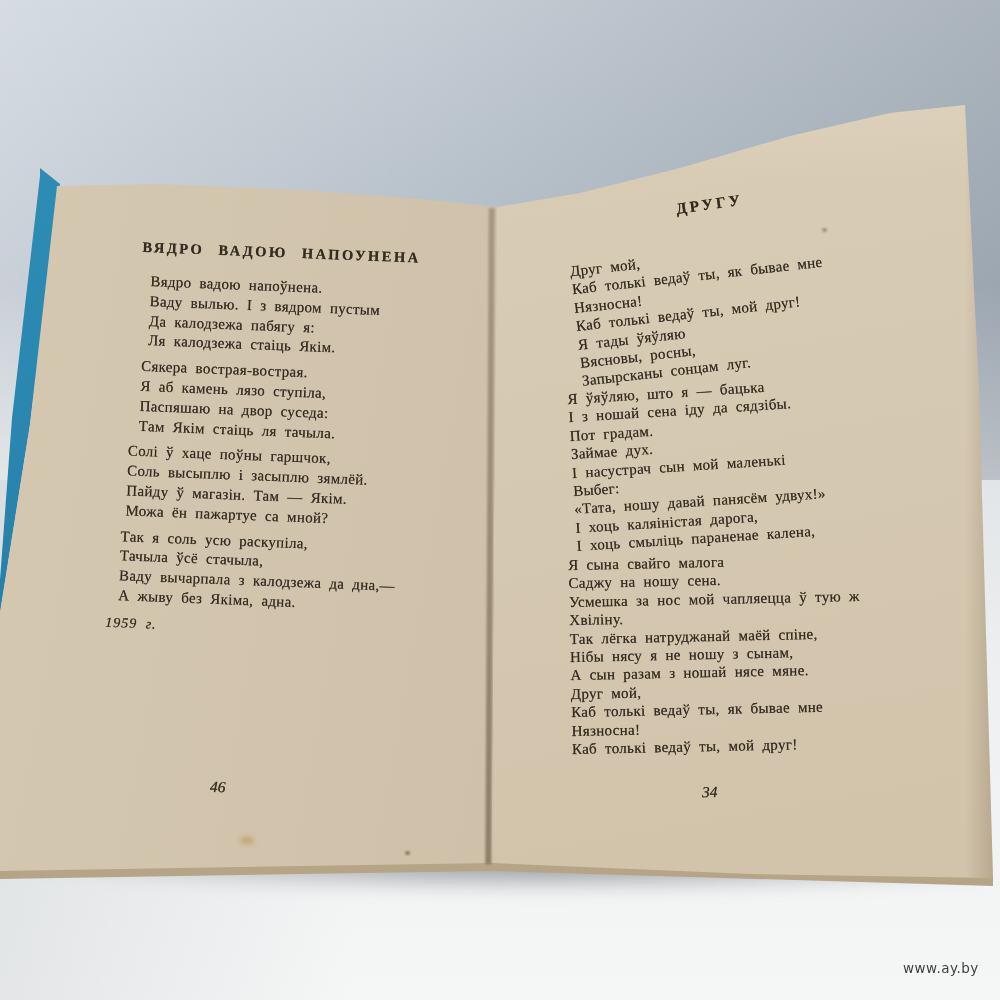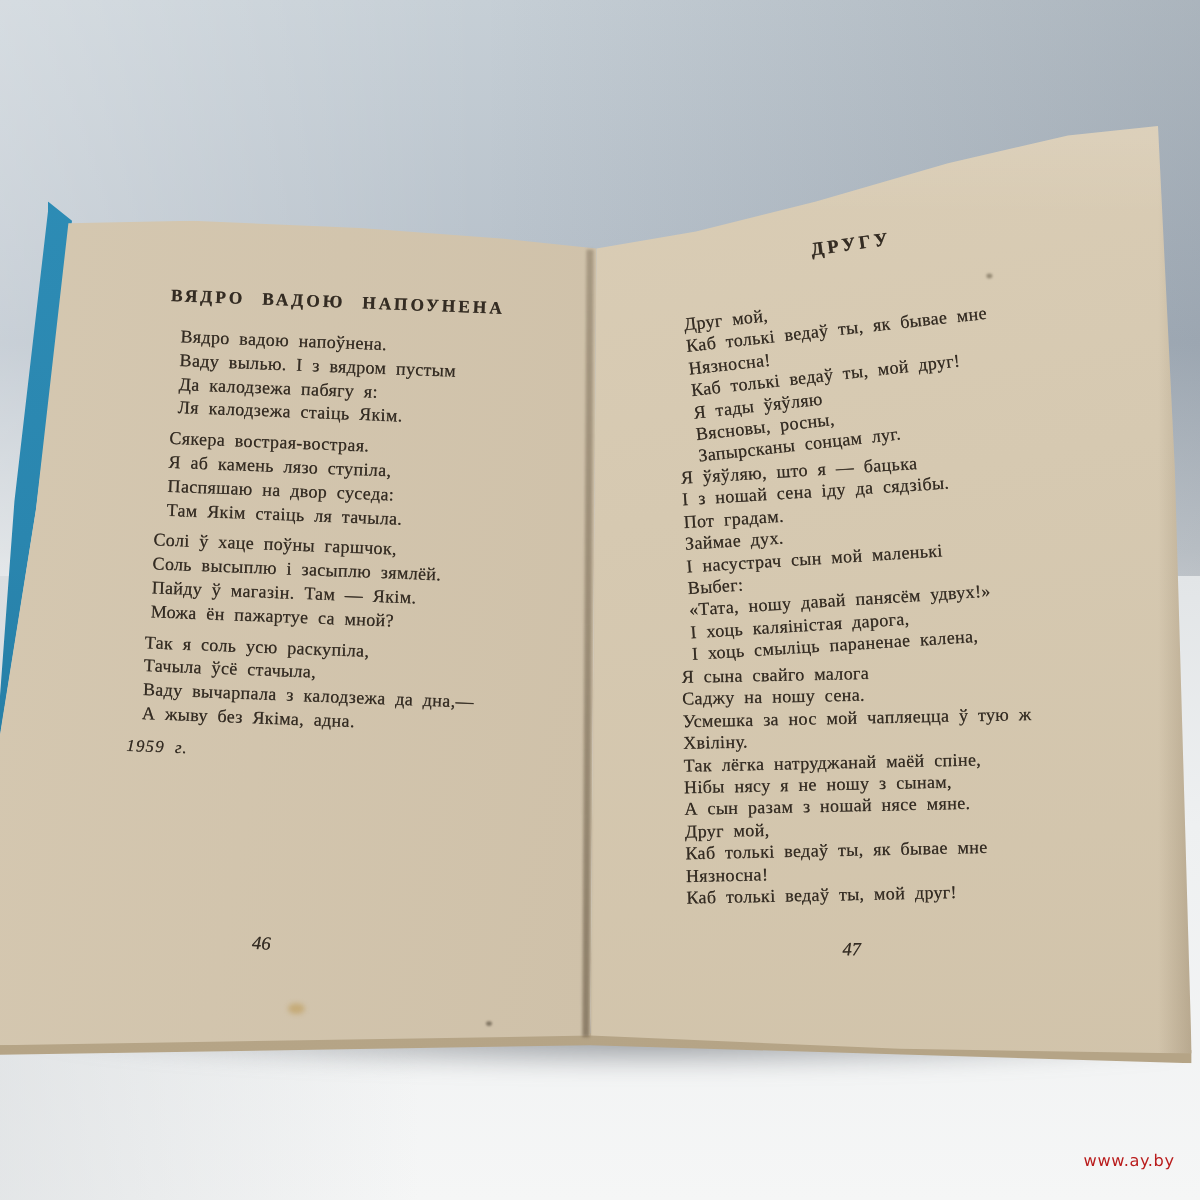--- a/index.html
+++ b/index.html
@@ -105,21 +105,21 @@
 
   
   .stain  { position:absolute; border-radius:50%; }
   .stain.a { left:240px; top:836px; width:14px; height:9px; background:rgba(187,152,79,0.55); filter:blur(2px); }
   .stain.b { left:405px; top:851px; width:5px;  height:4px; background:rgba(80,70,55,0.6);  filter:blur(1px); }
   .stain.c { left:822px; top:228px; width:5px;  height:4px; background:rgba(90,80,60,0.5);  filter:blur(1px); }
 
   .watermark {
     position:absolute; left:903px; top:960px;
     font-family:"DejaVu Sans","Liberation Sans",sans-serif;
-    font-size:13.5px; color:#b91c1c; letter-spacing:0.5px;
+    font-size:13.5px; color:#404040; letter-spacing:0.5px;
   }
 </style>
 </head>
 <body>
 
 <div class="scene">
 
   <div class="wall"></div>
   <div class="sill"></div>
 
@@ -175,21 +175,21 @@
 Саджу на ношу сена.
 Усмешка за нос мой чапляецца ў тую ж
 Хвіліну.
 Так лёгка натруджанай маёй спіне,
 Нібы нясу я не ношу з сынам,
 А сын разам з ношай нясе мяне.
 Друг мой,
 Каб толькі ведаў ты, як бывае мне
 Нязносна!
 Каб толькі ведаў ты, мой друг!</div>
-  <div class="page-num right ink">47</div>
+  <div class="page-num right ink">34</div>
 
   <div class="stain a"></div>
   <div class="stain b"></div>
   <div class="stain c"></div>
 
   <div class="watermark">www.ay.by</div>
 
 </div>
 
 </body></html>

